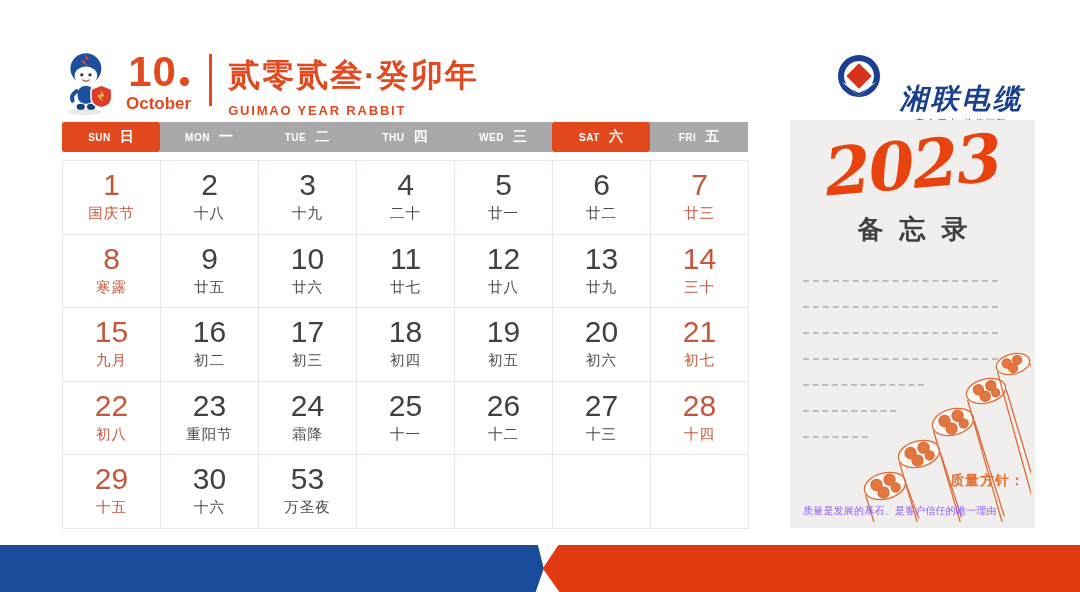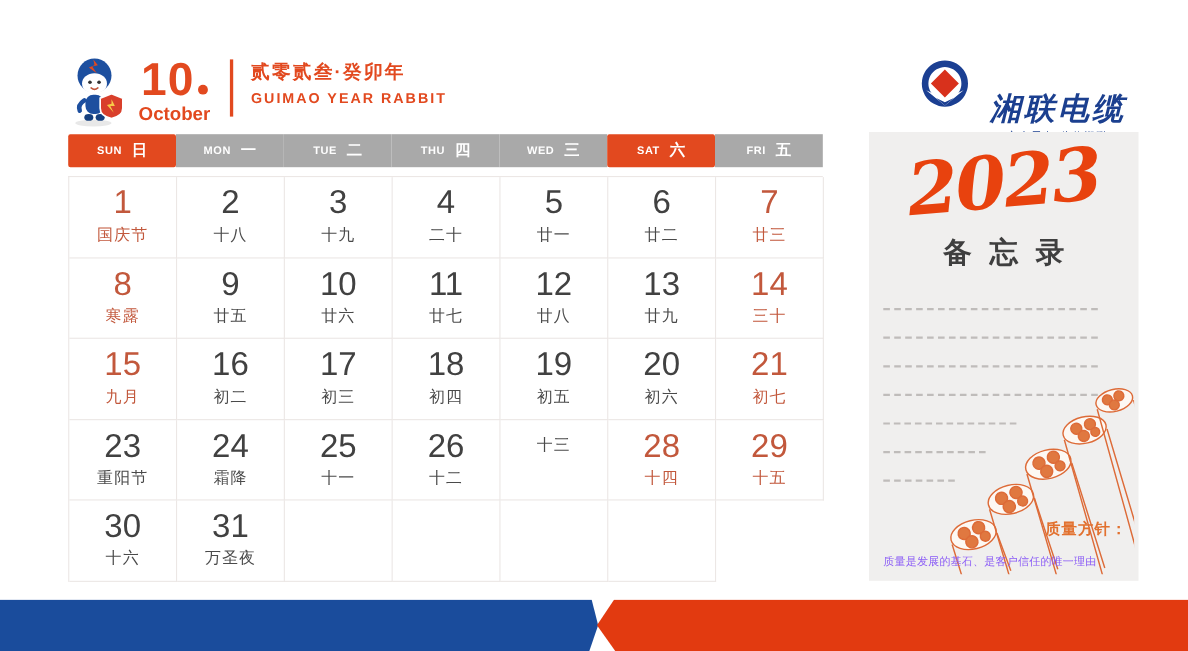--- a/index.html
+++ b/index.html
@@ -12,21 +12,21 @@
   
   .topbar { position:absolute; left:0; top:0; width:100%; height:120px; }
   .brand-left { position:absolute; left:56px; top:48px; display:flex; align-items:flex-start; }
   .mascot { width:66px; height:68px; margin-right:4px; }
   .month-block { margin-top:4px; text-align:center; color:#e2491f; }
   .month-num { font-size:42px; font-weight:600; line-height:40px; letter-spacing:1px; }
   .month-dot { display:inline-block; width:9px; height:9px; border-radius:50%; background:#e2491f; margin-left:3px; }
   .month-name { font-size:17px; font-weight:bold; margin-top:2px; }
   .vdivider { width:3px; height:52px; background:#e2491f; margin:6px 16px 0 18px; }
   .year-block { margin-top:6px; color:#e2491f; }
-  .year-cn { font-size:17px; font-weight:bold; letter-spacing:2px; }
+  .year-cn { font-size:32px; font-weight:bold; letter-spacing:2px; }
   .year-en { font-size:13px; font-weight:bold; letter-spacing:1.8px; margin-top:5px; }
 
   .brand-right { position:absolute; right:48px; top:52px; display:flex; align-items:flex-start; }
   .emblem { width:48px; height:48px; margin-right:8px; }
   .logo-text-wrap { text-align:center; }
   .logo-name { font-size:28px; font-weight:bold; font-style:italic; color:#1b3f8f; letter-spacing:3px; line-height:30px;margin-top:32px; }
   .logo-slogan { display:flex; align-items:center; justify-content:flex-end; gap:6px; margin-top:3px; }
   .logo-slogan span { font-size:9px; color:#1b3f8f; letter-spacing:2px; white-space:nowrap; }
   .slogan-line { width:18px; height:1px; background:#1b3f8f; opacity:.6; }
 
@@ -227,53 +227,58 @@
           <div class="lab">初五</div>
         </div>
         <div class="cell">
           <div class="num">20</div>
           <div class="lab">初六</div>
         </div>
         <div class="cell red">
           <div class="num">21</div>
           <div class="lab">初七</div>
         </div>
+        <div class="cell red">
+          <div class="num">22</div>
+          <div class="lab">初八</div>
+        </div>
         <div class="cell">
           <div class="num">23</div>
           <div class="lab">重阳节</div>
         </div>
         <div class="cell">
           <div class="num">24</div>
           <div class="lab">霜降</div>
         </div>
         <div class="cell">
           <div class="num">25</div>
           <div class="lab">十一</div>
         </div>
         <div class="cell">
           <div class="num">26</div>
           <div class="lab">十二</div>
         </div>
         <div class="cell">
+          <div class="num">27</div>
           <div class="lab">十三</div>
         </div>
         <div class="cell red">
           <div class="num">28</div>
           <div class="lab">十四</div>
         </div>
         <div class="cell red">
           <div class="num">29</div>
           <div class="lab">十五</div>
         </div>
         <div class="cell">
           <div class="num">30</div>
           <div class="lab">十六</div>
         </div>
         <div class="cell">
-          <div class="num">31</div>
+          <div class="num">53</div>
           <div class="lab">万圣夜</div>
         </div>
         <div class="cell">
           <div class="num"></div>
           <div class="lab"></div>
         </div>
         <div class="cell">
           <div class="num"></div>
           <div class="lab"></div>
         </div>

